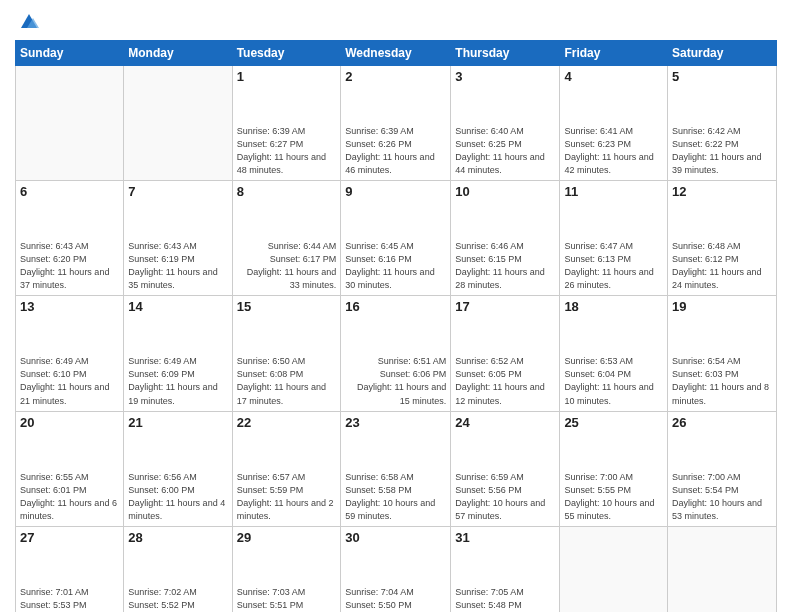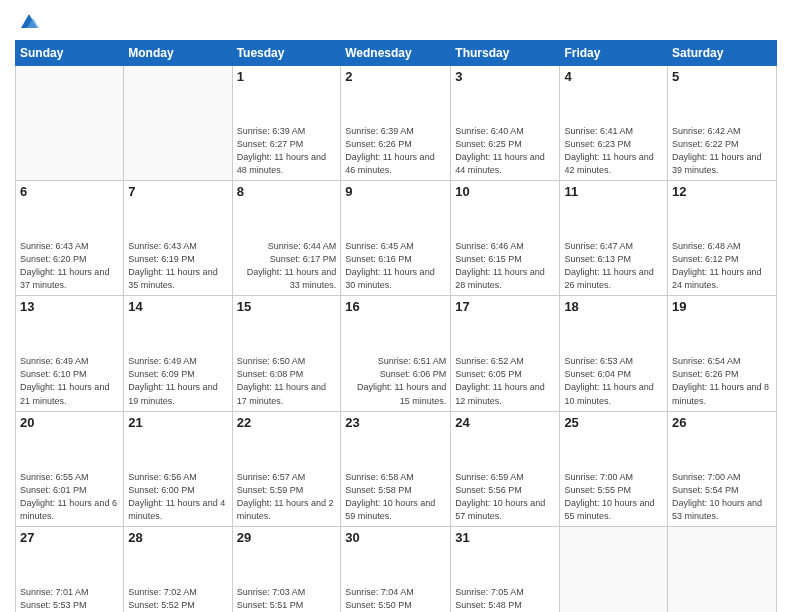--- a/index.html
+++ b/index.html
@@ -193,21 +193,21 @@
           </td>
           <td>
             <div class="day-num">18</div>
             <div class="day-info" style="white-space: pre-line;">Sunrise: 6:53 AM
 Sunset: 6:04 PM
 Daylight: 11 hours and 10 minutes.</div>
           </td>
           <td>
             <div class="day-num">19</div>
             <div class="day-info" style="white-space: pre-line;">Sunrise: 6:54 AM
-Sunset: 6:26 PM
+Sunset: 6:03 PM
 Daylight: 11 hours and 8 minutes.</div>
           </td>
         </tr>
         <tr>
           <td>
             <div class="day-num">20</div>
             <div class="day-info" style="white-space: pre-line;">Sunrise: 6:55 AM
 Sunset: 6:01 PM
 Daylight: 11 hours and 6 minutes.</div>
           </td>

